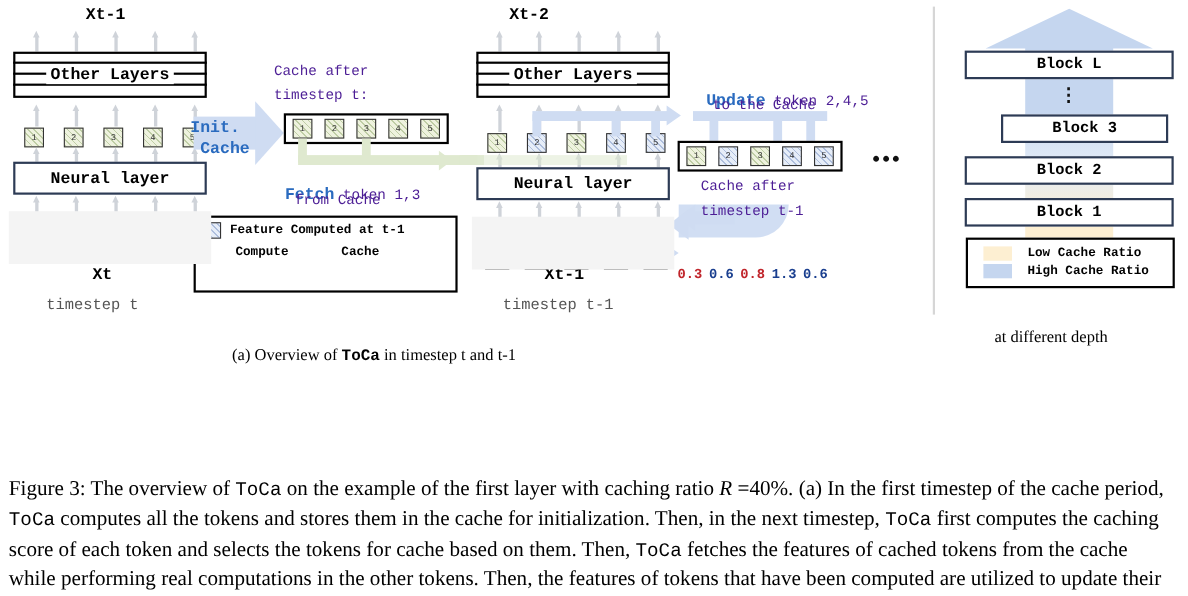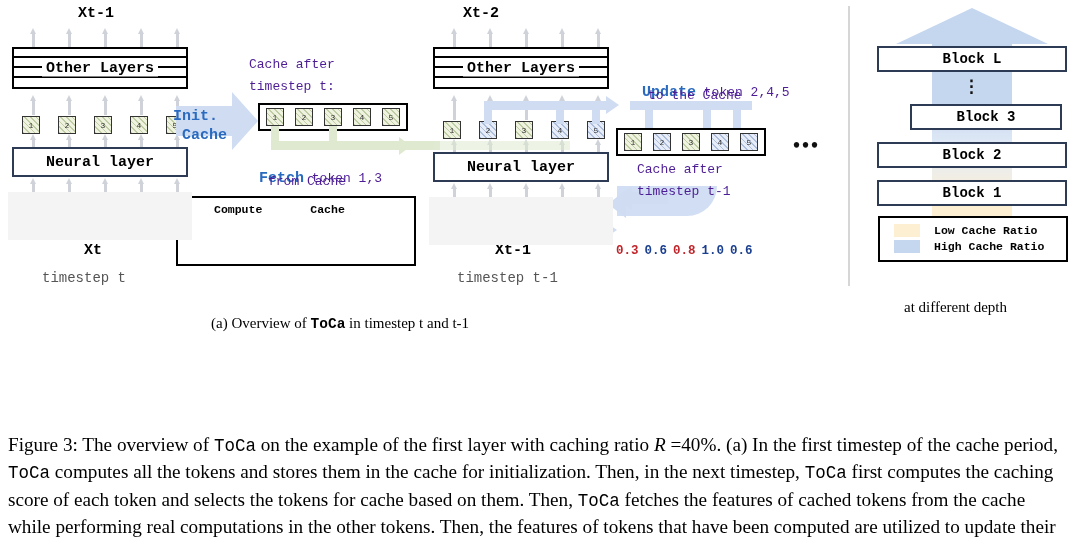--- a/index.html
+++ b/index.html
@@ -420,20 +420,24 @@
       <div style="position:absolute; left:400px; top:141px; width:34px; height:9px; background:#dfe9cf;"></div>
       <div style="position:absolute; left:418px; top:141px; width:22px; height:9px; background:#dfe9cf; opacity:.9;"></div>
     </div>
 
   <div style="position:absolute; left:244px; top:152px; font-size:15px; white-space:pre;">
     <span class="blue-mono">Fetch</span><span class="grey-mono" style="position:static;"> token 1,3</span>
   </div>
   <div class="grey-mono" style="left:268px; top:174px;">from Cache</div>
 
   <div class="legendbox" style="left:176px; top:196px; width:240px; height:70px;">
+    <div class="legend-row" style="margin:2px 0 0 8px;">
+      <span class="feat feat-blue" style="position:static; width:15px; height:15px; margin-right:8px; flex:0 0 auto;"></span>
+      <span>Feature Computed at t-1</span>
+    </div>
     <div class="legend-row" style="margin:2px 0 0 12px;">
       <span class="ico-calc" style="display:inline-block; width:14px; height:15px; margin-right:10px;"></span>
       <span>Compute</span>
       <span class="ico-db" style="display:inline-block; width:14px; height:15px; margin:0 10px 0 24px;"></span>
       <span>Cache</span>
     </div>
   </div>
 
   <div id="right-arrows-top">
       <div class="uparrow" style="left:451px; top:28px; height:19px;">
@@ -669,21 +673,21 @@
     </div>
   <div class="grey-mono" style="left:637px; top:162px;">Cache after</div>
   <div class="grey-mono" style="left:637px; top:184px;">timestep t-1</div>
 
   <div style="position:absolute; left:793px; top:134px; font-size:20px; font-weight:bold; color:#111; letter-spacing:2px;">•••</div>
 
   <div id="score-vals" style="position:absolute; left:616px; top:240px;"><span style="font-family:&quot;Liberation Mono&quot;, monospace; font-size:12.5px; font-weight:bold;
        color:#c0252b; margin-right:6px;">0.3</span><span style="font-family:&quot;Liberation Mono&quot;, monospace; font-size:12.5px; font-weight:bold;
        color:#1a3f8f; margin-right:6px;">0.6</span><span style="font-family:&quot;Liberation Mono&quot;, monospace; font-size:12.5px; font-weight:bold;
        color:#c0252b; margin-right:6px;">0.8</span><span style="font-family:&quot;Liberation Mono&quot;, monospace; font-size:12.5px; font-weight:bold;
-       color:#1a3f8f; margin-right:6px;">1.0</span><span style="font-family:&quot;Liberation Mono&quot;, monospace; font-size:12.5px; font-weight:bold;
+       color:#1a3f8f; margin-right:6px;">1.3</span><span style="font-family:&quot;Liberation Mono&quot;, monospace; font-size:12.5px; font-weight:bold;
        color:#1a3f8f; margin-right:6px;">0.6</span></div>
 
   <div class="subcap" style="left:196px; top:298px;">
     <span>(a) Overview of </span><span class="mono" style="font-weight:bold; font-size:14.5px;">ToCa</span><span> in timestep t and t-1</span>
   </div>
 
   <div class="divider" style="left:848px; top:6px; height:280px;"></div>
 
   <div id="panelb-arrow">
       <div style="position:absolute; left:932px; top:42px; width:80px; height:200px;

